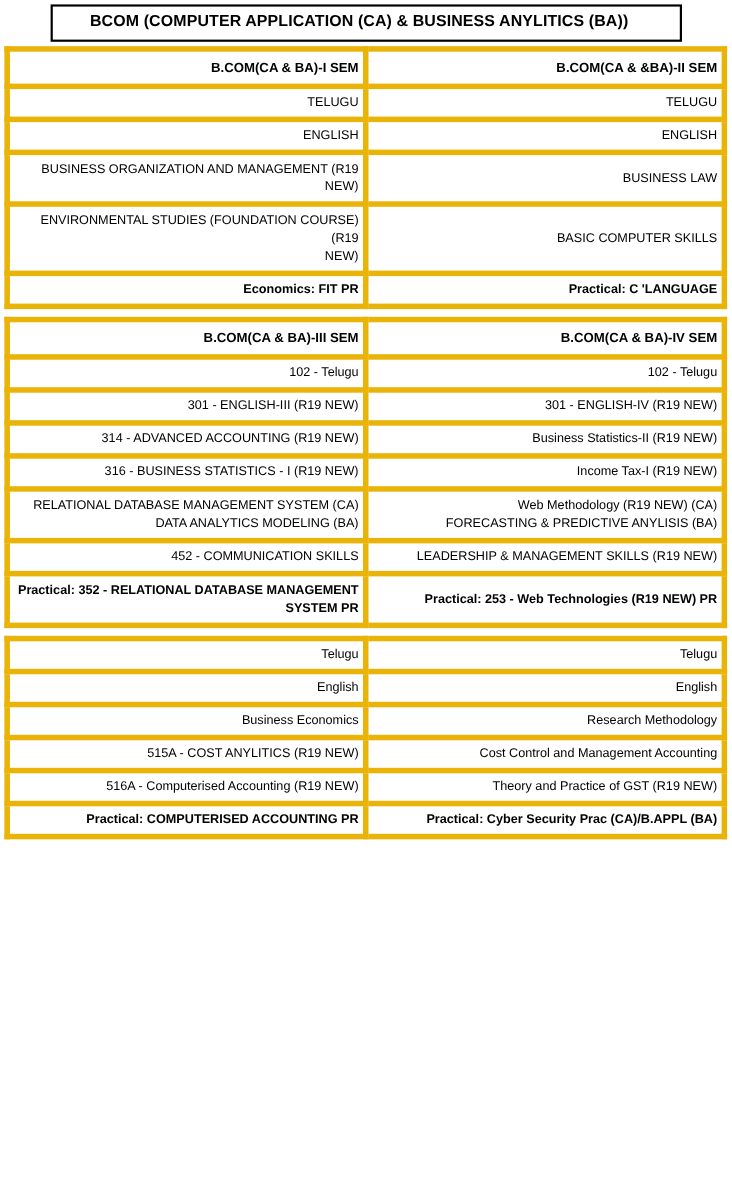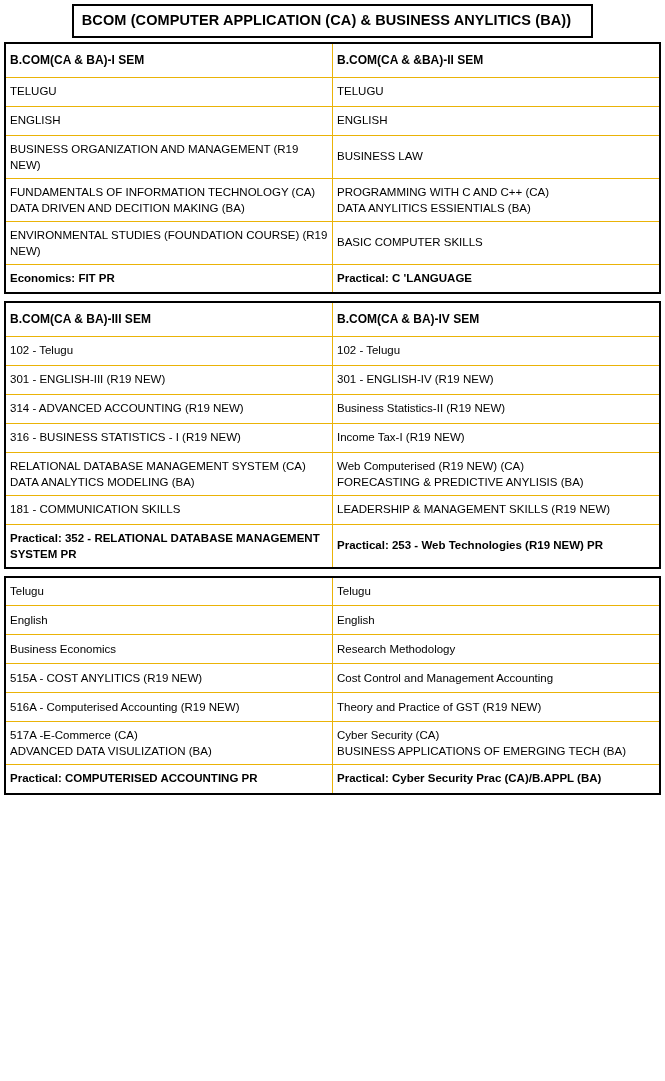--- a/index.html
+++ b/index.html
@@ -13,42 +13,42 @@
     color: #000000;
   }
   .page {
     width: 665px;
     box-sizing: border-box;
     padding: 4px 4px 6px 4px;
   }
   .title-block {
     border: 2px solid #000;
     box-sizing: border-box;
-    width: 521px;
+    width: 574px;
     margin: 0 auto 4px auto;
     padding: 5px 16px 6px 4px;
     text-align: center;
   }
   .title-line {
     font-size: 14.5px;
     font-weight: bold;
     line-height: 19px;
     letter-spacing: 0.1px;
   }
   table.sem-table {
     border-collapse: collapse;
     table-layout: fixed;
     width: 657px;
     margin: 0 auto 7px auto;
     border: 2px solid #000;
   }
   table.sem-table td {
-    border: 1px solid #eab308;
+    border: 5px solid #eab308;
     vertical-align: middle;
-    text-align: left;
+    text-align: right;
     font-size: 11.5px;
     line-height: 15px;
     padding: 5px 4px;
     height: 29px;
     box-sizing: border-box;
   }
   table.sem-table td.head {
     font-weight: bold;
     font-size: 12px;
     height: 34px;
@@ -101,30 +101,20 @@
             <td class="col-l two-line">
               <span class="sub">BUSINESS ORGANIZATION AND MANAGEMENT (R19</span>
               <span class="sub">NEW)</span>
             </td>
             <td class="col-r">
               <span class="sub">BUSINESS LAW</span>
             </td>
           </tr>
           <tr>
             <td class="col-l two-line">
-              <span class="sub">FUNDAMENTALS OF INFORMATION TECHNOLOGY (CA)</span>
-              <span class="sub">DATA DRIVEN AND DECITION MAKING (BA)</span>
-            </td>
-            <td class="col-r two-line">
-              <span class="sub">PROGRAMMING WITH C AND C++ (CA)</span>
-              <span class="sub">DATA ANYLITICS ESSIENTIALS (BA)</span>
-            </td>
-          </tr>
-          <tr>
-            <td class="col-l two-line">
               <span class="sub">ENVIRONMENTAL STUDIES (FOUNDATION COURSE) (R19</span>
               <span class="sub">NEW)</span>
             </td>
             <td class="col-r">
               <span class="sub">BASIC COMPUTER SKILLS</span>
             </td>
           </tr>
           <tr>
             <td class="col-l bold">
               <span class="sub">Economics: FIT PR</span>
@@ -172,27 +162,27 @@
             <td class="col-r">
               <span class="sub">Income Tax-I (R19 NEW)</span>
             </td>
           </tr>
           <tr>
             <td class="col-l two-line">
               <span class="sub">RELATIONAL DATABASE MANAGEMENT SYSTEM (CA)</span>
               <span class="sub">DATA ANALYTICS MODELING (BA)</span>
             </td>
             <td class="col-r two-line">
-              <span class="sub">Web Computerised (R19 NEW) (CA)</span>
+              <span class="sub">Web Methodology (R19 NEW) (CA)</span>
               <span class="sub">FORECASTING &amp; PREDICTIVE ANYLISIS (BA)</span>
             </td>
           </tr>
           <tr>
             <td class="col-l">
-              <span class="sub">181 - COMMUNICATION SKILLS</span>
+              <span class="sub">452 - COMMUNICATION SKILLS</span>
             </td>
             <td class="col-r">
               <span class="sub">LEADERSHIP &amp; MANAGEMENT SKILLS (R19 NEW)</span>
             </td>
           </tr>
           <tr>
             <td class="col-l bold two-line">
               <span class="sub">Practical: 352 - RELATIONAL DATABASE MANAGEMENT</span>
               <span class="sub">SYSTEM PR</span>
             </td>
@@ -238,30 +228,20 @@
           </tr>
           <tr>
             <td class="col-l">
               <span class="sub">516A - Computerised Accounting (R19 NEW)</span>
             </td>
             <td class="col-r">
               <span class="sub">Theory and Practice of GST (R19 NEW)</span>
             </td>
           </tr>
           <tr>
-            <td class="col-l two-line">
-              <span class="sub">517A -E-Commerce (CA)</span>
-              <span class="sub">ADVANCED DATA VISULIZATION (BA)</span>
-            </td>
-            <td class="col-r two-line">
-              <span class="sub">Cyber Security (CA)</span>
-              <span class="sub">BUSINESS APPLICATIONS OF EMERGING TECH (BA)</span>
-            </td>
-          </tr>
-          <tr>
             <td class="col-l bold">
               <span class="sub">Practical: COMPUTERISED ACCOUNTING PR</span>
             </td>
             <td class="col-r bold">
               <span class="sub">Practical: Cyber Security Prac (CA)/B.APPL (BA)</span>
             </td>
           </tr>
         </tbody>
       </table>
     </div>

